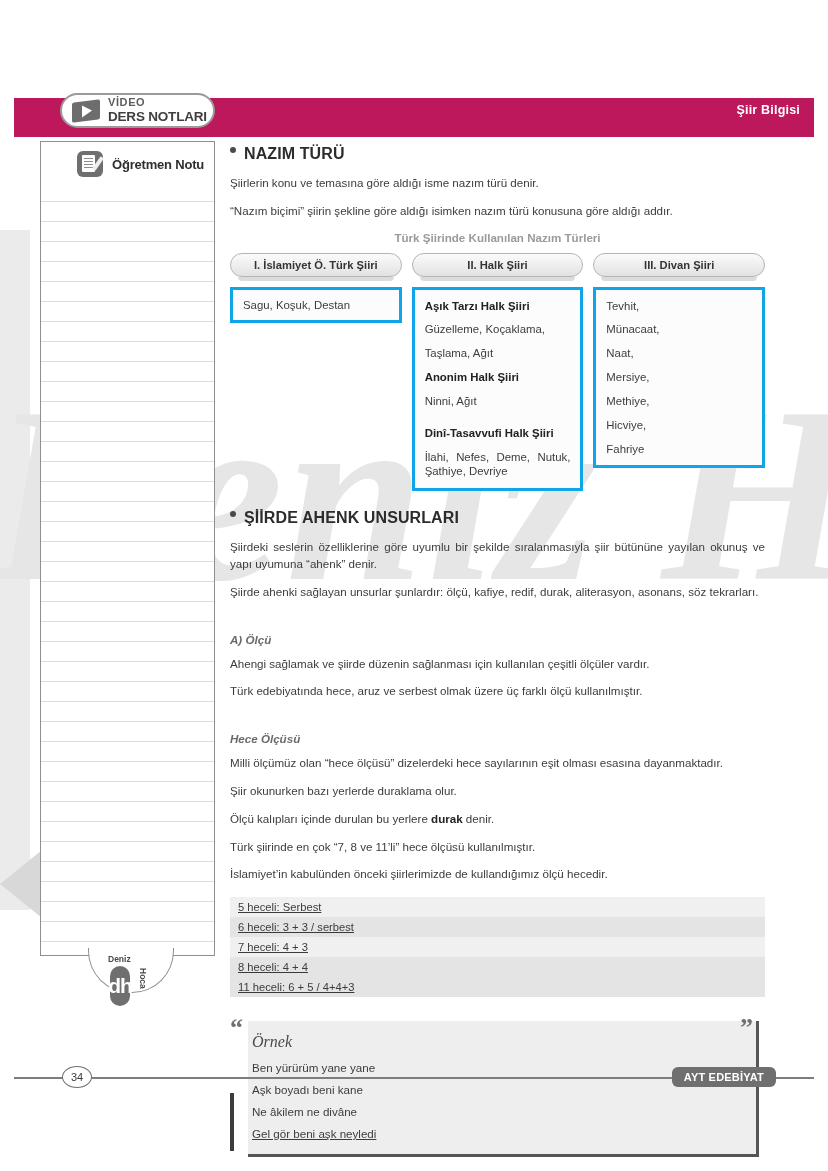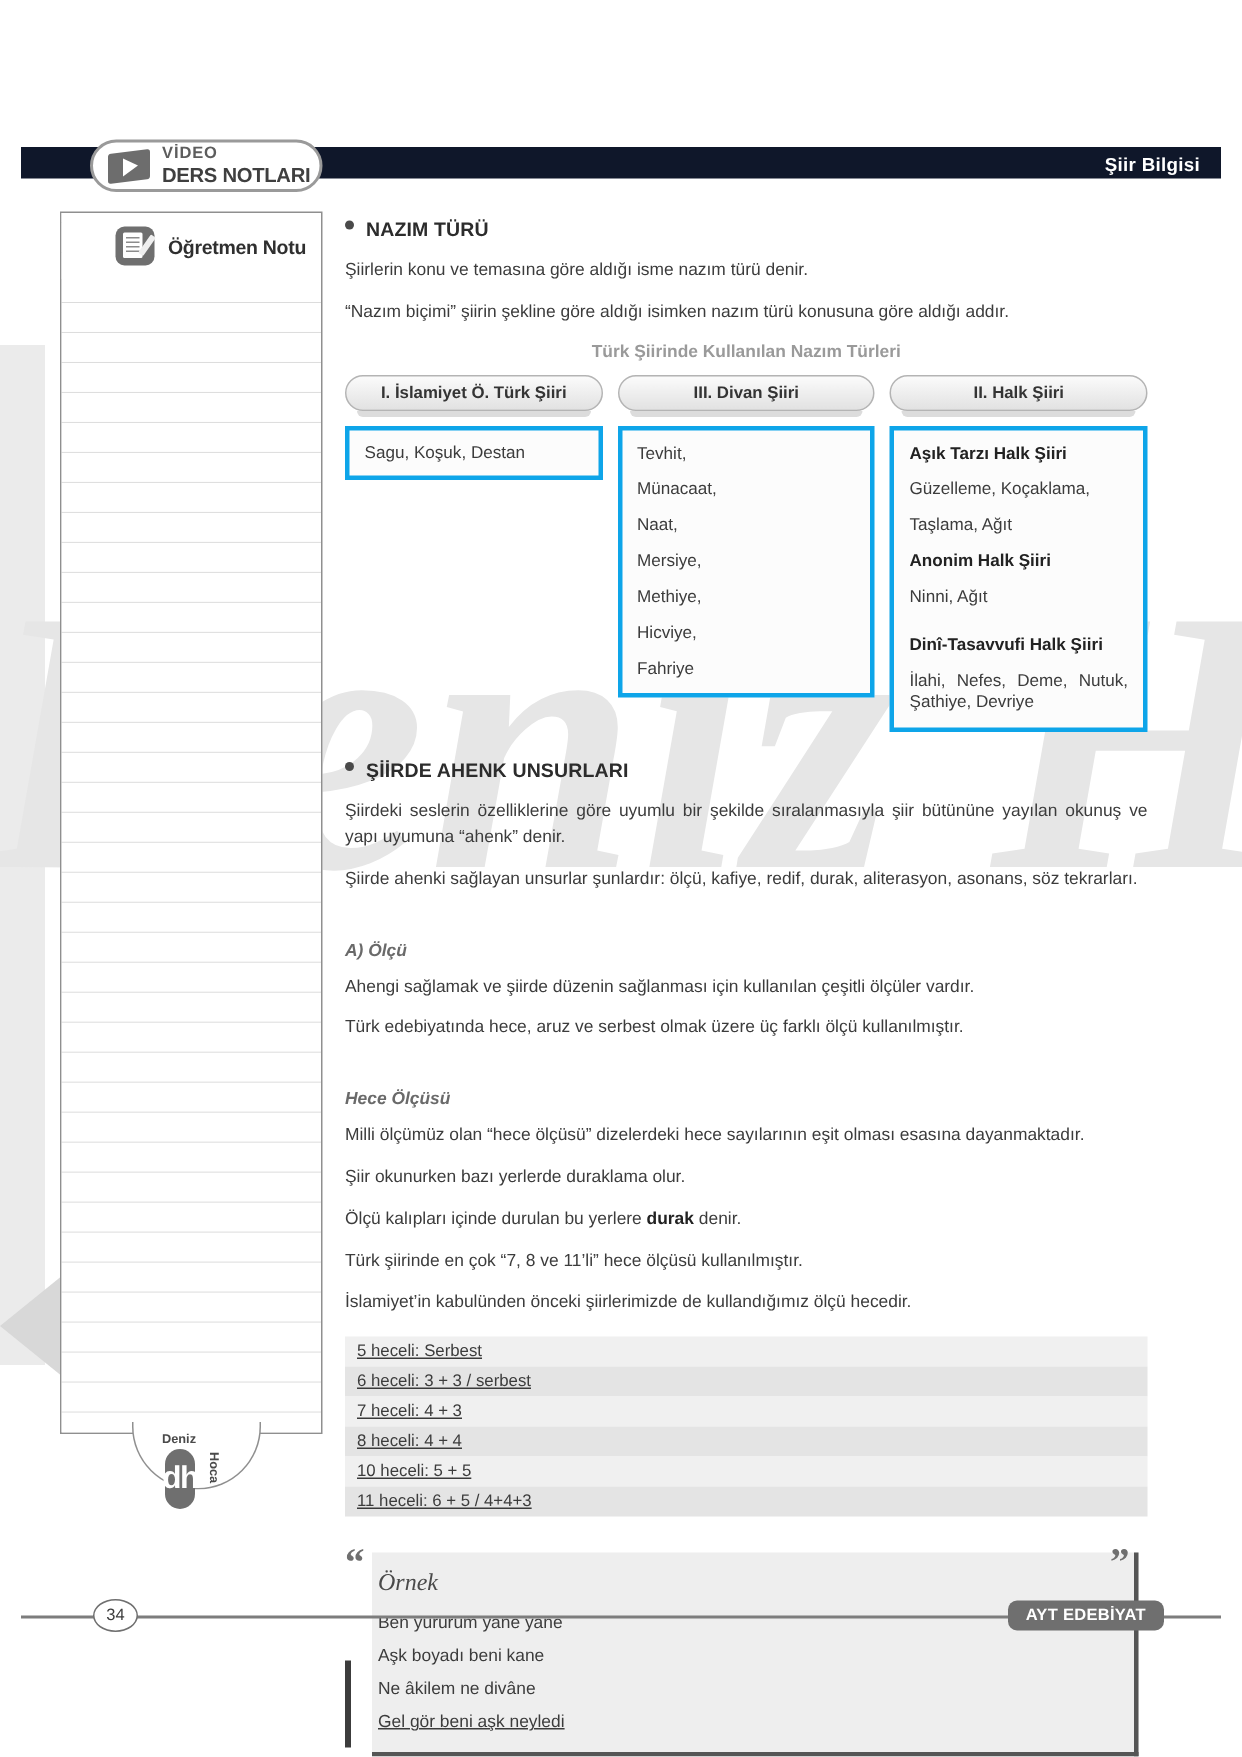--- a/index.html
+++ b/index.html
@@ -64,22 +64,22 @@
     border-bottom: 34px solid transparent;
     border-right: 42px solid #d8d8d8;
   }
 
   
   #header-band {
     position: absolute;
     left: 14px;
     top: 98px;
     width: 800px;
-    height: 21px;
-    background: #0f172a;
+    height: 39px;
+    background: #be185d;
     z-index: 2;
   }
   #header-title {
     position: absolute;
     right: 14px;
     top: 0;
     height: 25px;
     line-height: 25px;
     color: #ffffff;
     font-size: 12.5px;
@@ -277,21 +277,21 @@
   
   #content {
     position: absolute;
     left: 230px;
     top: 141px;
     width: 535px;
     z-index: 3;
   }
 
   .sec-head {
-    font-size: 13px;
+    font-size: 16px;
     font-weight: bold;
     color: #2c2c2c;
     letter-spacing: 0.1px;
     margin: 4px 0 12px 0;
     padding-left: 14px;
     position: relative;
   }
   .sec-head .bullet {
     position: absolute;
     left: 0; top: 2px;
@@ -549,52 +549,52 @@
 
     <div class="subtitle-center">Türk Şiirinde Kullanılan Nazım Türleri</div>
 
     <div id="types-row">
 
       <div class="type-col" id="col1">
         <div class="type-tab">I. İslamiyet Ö. Türk Şiiri</div>
         <div class="type-tab-shadow"></div>
         <div class="type-box short">
           <div class="tl">Sagu, Koşuk, Destan</div>
-        </div>
-      </div>
-
-      <div class="type-col" id="col3">
-        <div class="type-tab">III. Divan Şiiri</div>
-        <div class="type-tab-shadow"></div>
-        <div class="type-box">
-          <div class="tl">Tevhit,</div>
-          <div class="tl">Münacaat,</div>
-          <div class="tl">Naat,</div>
-          <div class="tl">Mersiye,</div>
-          <div class="tl">Methiye,</div>
-          <div class="tl">Hicviye,</div>
-          <div class="tl">Fahriye</div>
         </div>
       </div>
 
       <div class="type-col" id="col2">
         <div class="type-tab">II. Halk Şiiri</div>
         <div class="type-tab-shadow"></div>
         <div class="type-box">
           <div class="tl bold">Aşık Tarzı Halk Şiiri</div>
           <div class="tl">Güzelleme, Koçaklama,</div>
           <div class="tl">Taşlama, Ağıt</div>
           <div class="tl bold">Anonim Halk Şiiri</div>
           <div class="tl">Ninni, Ağıt</div>
           <div class="tl spacer"></div>
           <div class="tl bold">Dinî-Tasavvufi Halk Şiiri</div>
           <div class="tl justify">İlahi, Nefes, Deme, Nutuk, Şathiye, Devriye</div>
         </div>
       </div>
 
+      <div class="type-col" id="col3">
+        <div class="type-tab">III. Divan Şiiri</div>
+        <div class="type-tab-shadow"></div>
+        <div class="type-box">
+          <div class="tl">Tevhit,</div>
+          <div class="tl">Münacaat,</div>
+          <div class="tl">Naat,</div>
+          <div class="tl">Mersiye,</div>
+          <div class="tl">Methiye,</div>
+          <div class="tl">Hicviye,</div>
+          <div class="tl">Fahriye</div>
+        </div>
+      </div>
+
     </div>
 
     <div class="sec-head" style="margin-top:18px;">
       <span class="bullet"></span>
       <span>ŞİİRDE AHENK UNSURLARI</span>
     </div>
     <p class="body">Şiirdeki seslerin özelliklerine göre uyumlu bir şekilde sıralanmasıyla şiir bütününe yayılan okunuş ve yapı uyumuna “ahenk” denir.</p>
     <p class="body">Şiirde ahenki sağlayan unsurlar şunlardır: ölçü, kafiye, redif, durak, aliterasyon, asonans, söz tekrarları.</p>
 
     <div class="sub-head">A) Ölçü</div>
@@ -607,21 +607,20 @@
     <p class="body"><span>Ölçü kalıpları içinde durulan bu yerlere </span><b>durak</b><span> denir.</span></p>
     <p class="body">Türk şiirinde en çok “7, 8 ve 11’li” hece ölçüsü kullanılmıştır.</p>
     <p class="body">İslamiyet’in kabulünden önceki şiirlerimizde de kullandığımız ölçü hecedir.</p>
 
     <div id="syllable-table">
       <div class="syl-col">
         <div class="syl-row odd">5 heceli: Serbest</div>
         <div class="syl-row even">6 heceli: 3 + 3 / serbest</div>
         <div class="syl-row odd">7 heceli: 4 + 3</div>
         <div class="syl-row even">8 heceli: 4 + 4</div>
-        <div class="syl-row odd">10 heceli: 5 + 5</div>
         <div class="syl-row even">11 heceli: 6 + 5 / 4+4+3</div>
       </div>
     </div>
 
     <div id="example-wrap">
       <div class="quote-mark quote-open">“</div>
       <div class="quote-mark quote-close">”</div>
       <div id="example-leftbar"></div>
       <div id="example-box">
         <div class="ex-title">Örnek</div>

